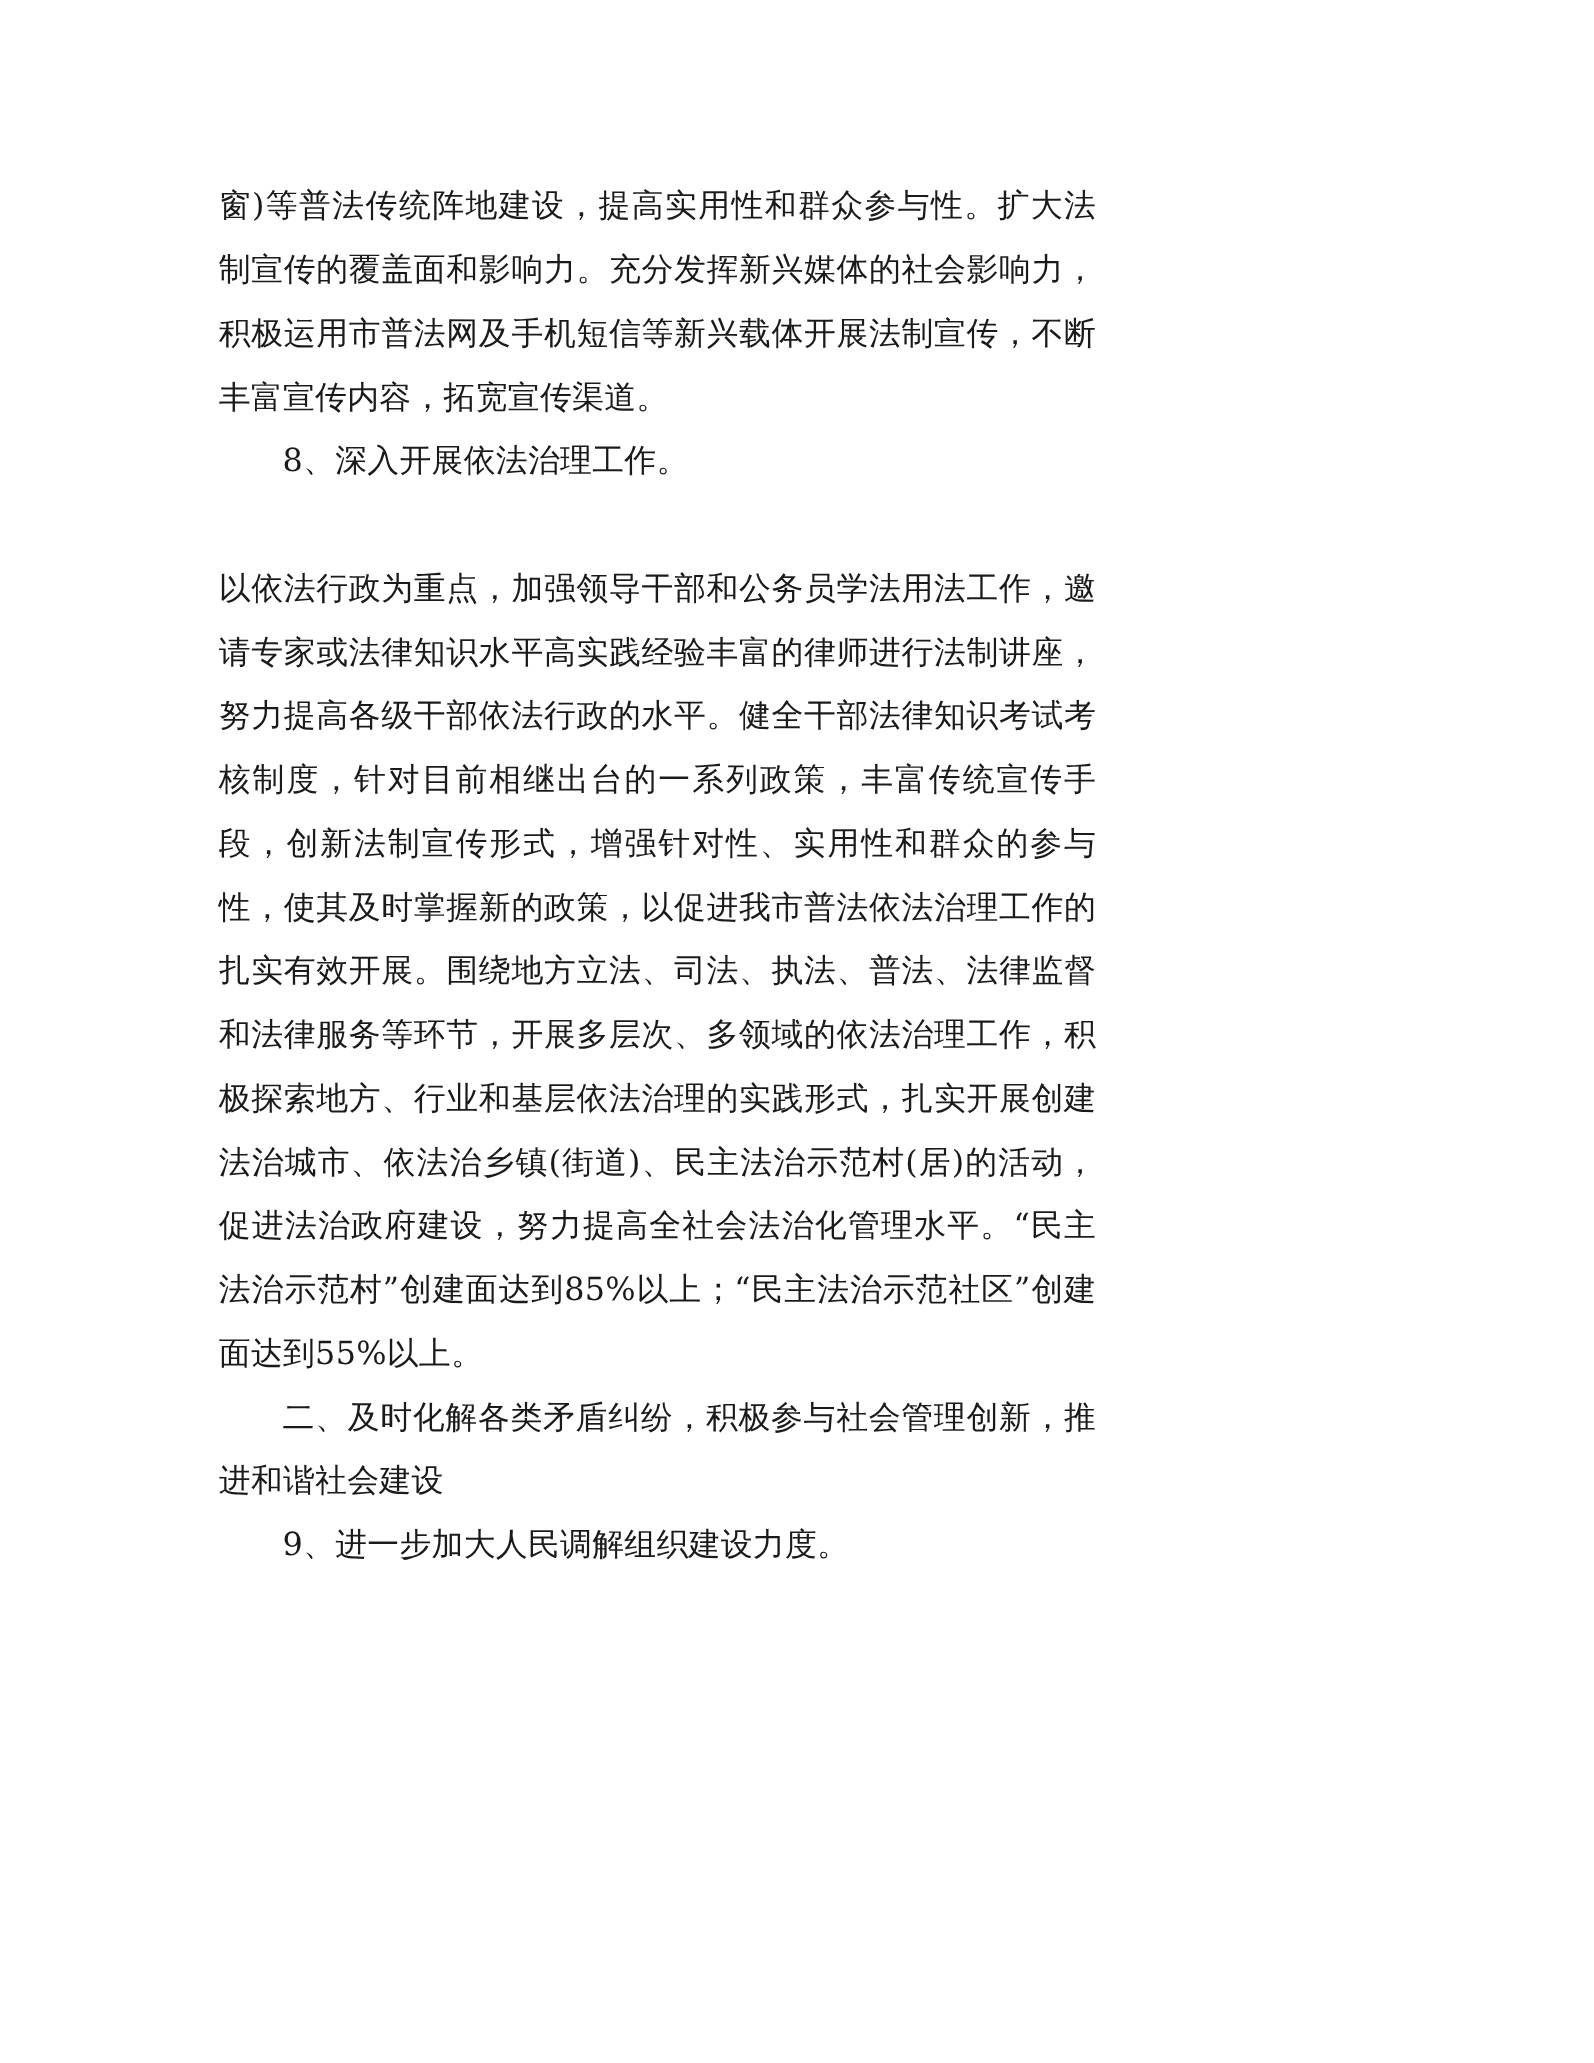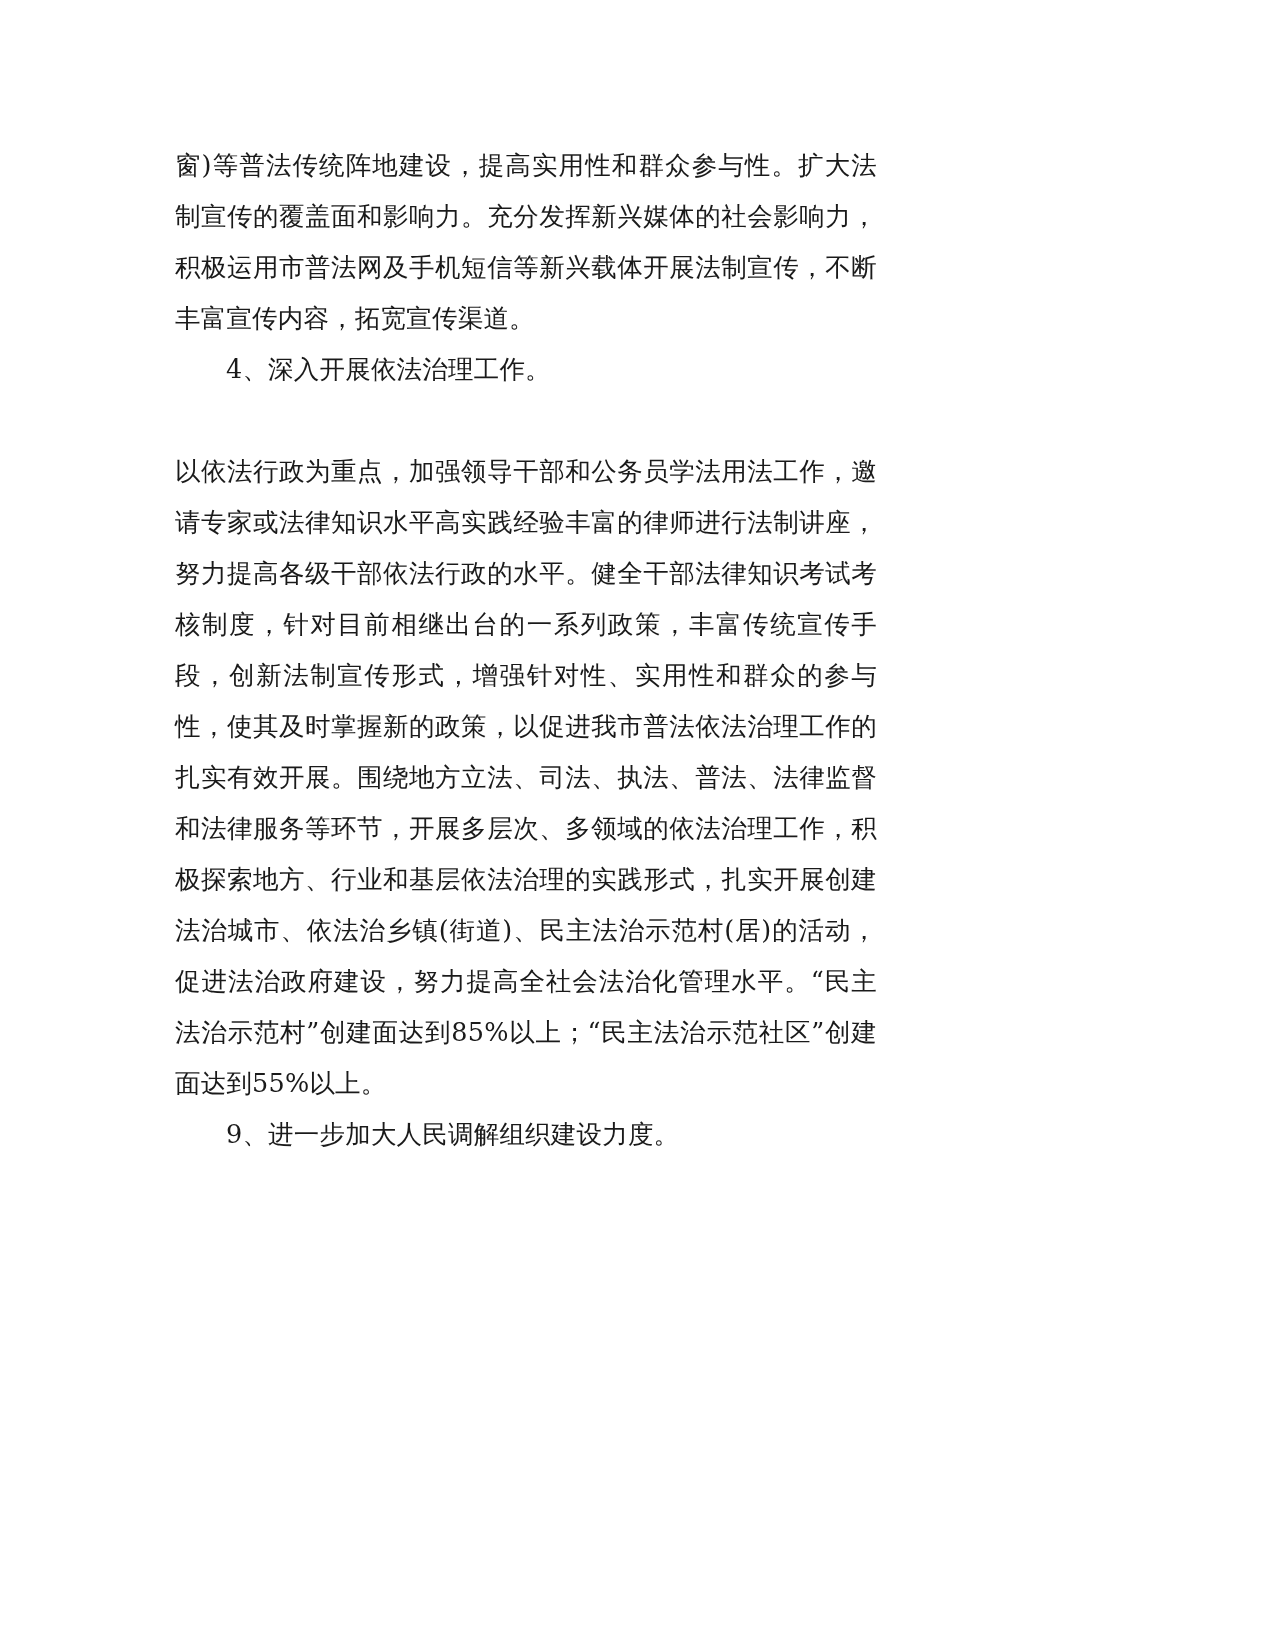--- a/index.html
+++ b/index.html
@@ -37,26 +37,27 @@
   }
 </style>
 </head>
 <body>
 
 <div class="page">
   <div class="doc-body">
 
     <p class="para">窗)等普法传统阵地建设，提高实用性和群众参与性。扩大法制宣传的覆盖面和影响力。充分发挥新兴媒体的社会影响力，积极运用市普法网及手机短信等新兴载体开展法制宣传，不断丰富宣传内容，拓宽宣传渠道。</p>
 
-    <p class="para-indent">4、深入开展依法治理工作。</p>
+    <p class="para-indent">8、深入开展依法治理工作。</p>
 
     <div class="spacer"></div>
 
     <p class="para">以依法行政为重点，加强领导干部和公务员学法用法工作，邀请专家或法律知识水平高实践经验丰富的律师进行法制讲座，努力提高各级干部依法行政的水平。健全干部法律知识考试考核制度，针对目前相继出台的一系列政策，丰富传统宣传手段，创新法制宣传形式，增强针对性、实用性和群众的参与性，使其及时掌握新的政策，以促进我市普法依法治理工作的扎实有效开展。围绕地方立法、司法、执法、普法、法律监督和法律服务等环节，开展多层次、多领域的依法治理工作，积极探索地方、行业和基层依法治理的实践形式，扎实开展创建法治城市、依法治乡镇(街道)、民主法治示范村(居)的活动，促进法治政府建设，努力提高全社会法治化管理水平。“民主法治示范村”创建面达到85%以上；“民主法治示范社区”创建面达到55%以上。</p>
 
+    <p class="para-indent">二、及时化解各类矛盾纠纷，积极参与社会管理创新，推进和谐社会建设</p>
 
     <p class="para-indent">9、进一步加大人民调解组织建设力度。</p>
 
     <div class="spacer"></div>
 
 
     <div class="spacer"></div>
 
 
   </div>

